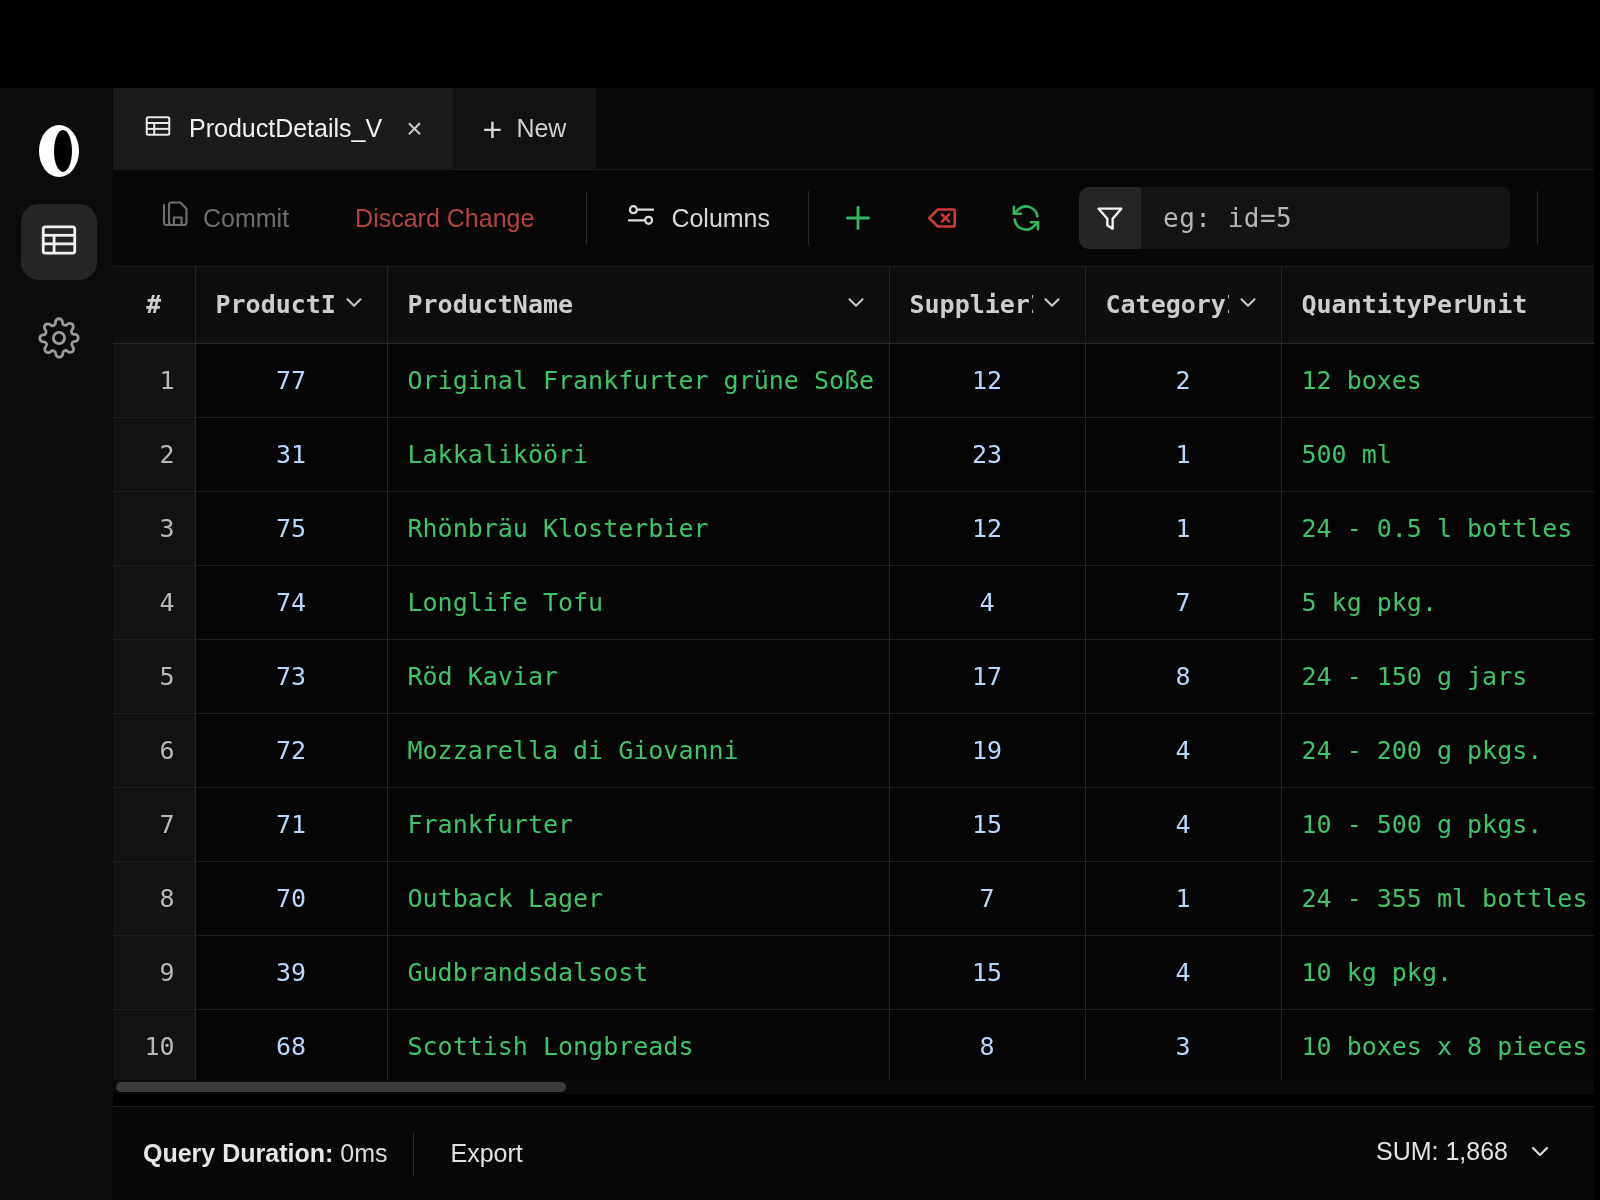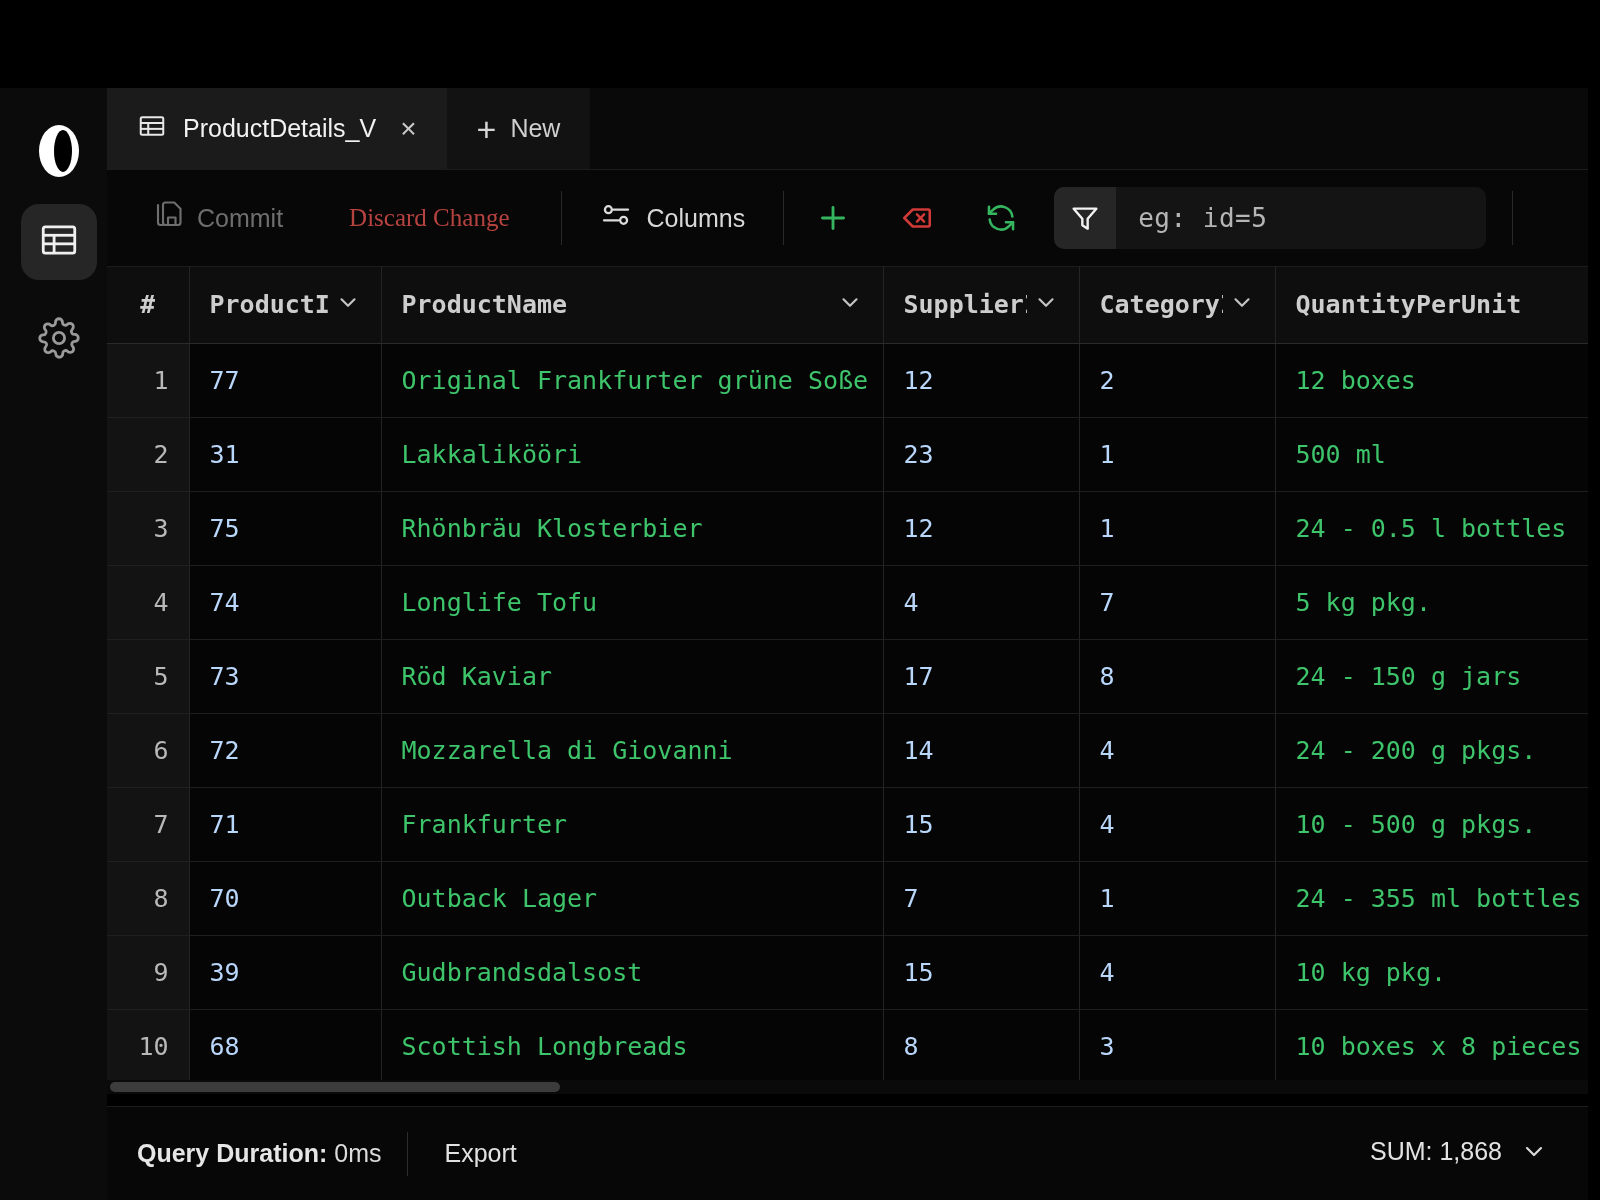--- a/index.html
+++ b/index.html
@@ -33,21 +33,21 @@
   .rail-logo { margin-top: 32px; width: 56px; height: 62px;
     display: flex; align-items: center; justify-content: center; }
   .rail-item {
     margin-top: 22px; width: 76px; height: 76px; border-radius: 18px;
     display: flex; align-items: center; justify-content: center; cursor: pointer;
   }
   .rail-item.active { background: #262626; }
 
   
   .main {
-    position: absolute; top: 88px; left: 107px;
+    position: absolute; top: 88px; left: 113px;
     width: 1481px; height: 1112px; background: #000;
   }
 
   
   .tabstrip {
     position: relative; height: 82px; width: 100%;
     background: #090909; border-bottom: 1px solid #1c1c1c;
     display: flex; align-items: stretch;
   }
   .tab {
@@ -72,21 +72,21 @@
     position: relative; height: 96px; width: 100%;
     background: #070707; display: flex; align-items: center;
     padding-left: 30px; gap: 0;
   }
   .tb-btn {
     display: flex; align-items: center; gap: 14px;
     padding: 10px 16px; border-radius: 6px; cursor: pointer;
     font-size: 25px; color: #8a8a8a;
   }
   .tb-btn.disabled { color: #6e6e6e; cursor: default; }
-  .tb-btn.danger { color: #b6433f; font-family: Liberation Serif, serif; }
+  .tb-btn.danger { color: #b6433f; }
   .tb-btn.plain { color: #d8d8d8; }
   .tb-sep { width: 1px; height: 54px; background: #2a2a2a; margin: 0 22px; }
   .tb-icon {
     display: flex; align-items: center; justify-content: center;
     width: 54px; height: 54px; border-radius: 6px; cursor: pointer;
   }
   .filterbox {
     display: flex; align-items: center; height: 62px;
     background: #141414; border-radius: 10px; overflow: hidden;
     margin-left: 26px; width: 432px;
@@ -123,21 +123,21 @@
   th .hd span.cap { overflow: hidden; text-overflow: clip; }
   th.rowno-h { text-align: center; color: #c9c9c9; }
   th.rowno-h .hd { justify-content: center; }
 
   td.rowno {
     background: #131313; color: #b9b9b9; text-align: right;
     font-family: "DejaVu Sans Mono", monospace; font-size: 25px;
     padding-right: 22px; border-right: 1px solid #242424;
   }
   td.num {
-    text-align: left; color: #b9d6fb;
+    text-align: center; color: #b9d6fb;
     font-family: "DejaVu Sans Mono", monospace; font-size: 25px;
   }
   td.txt {
     text-align: left; color: #3ec46a;
     font-family: "DejaVu Sans Mono", monospace; font-size: 25px;
   }
   tbody tr { background: #050505; }
 
   
   .hscroll {
@@ -379,21 +379,21 @@
               <td class="num">73</td>
               <td class="txt">Röd Kaviar</td>
               <td class="num">17</td>
               <td class="num">8</td>
               <td class="txt">24 - 150 g jars</td>
             </tr>
             <tr>
               <td class="rowno">6</td>
               <td class="num">72</td>
               <td class="txt">Mozzarella di Giovanni</td>
-              <td class="num">14</td>
+              <td class="num">19</td>
               <td class="num">4</td>
               <td class="txt">24 - 200 g pkgs.</td>
             </tr>
             <tr>
               <td class="rowno">7</td>
               <td class="num">71</td>
               <td class="txt">Frankfurter</td>
               <td class="num">15</td>
               <td class="num">4</td>
               <td class="txt">10 - 500 g pkgs.</td>

